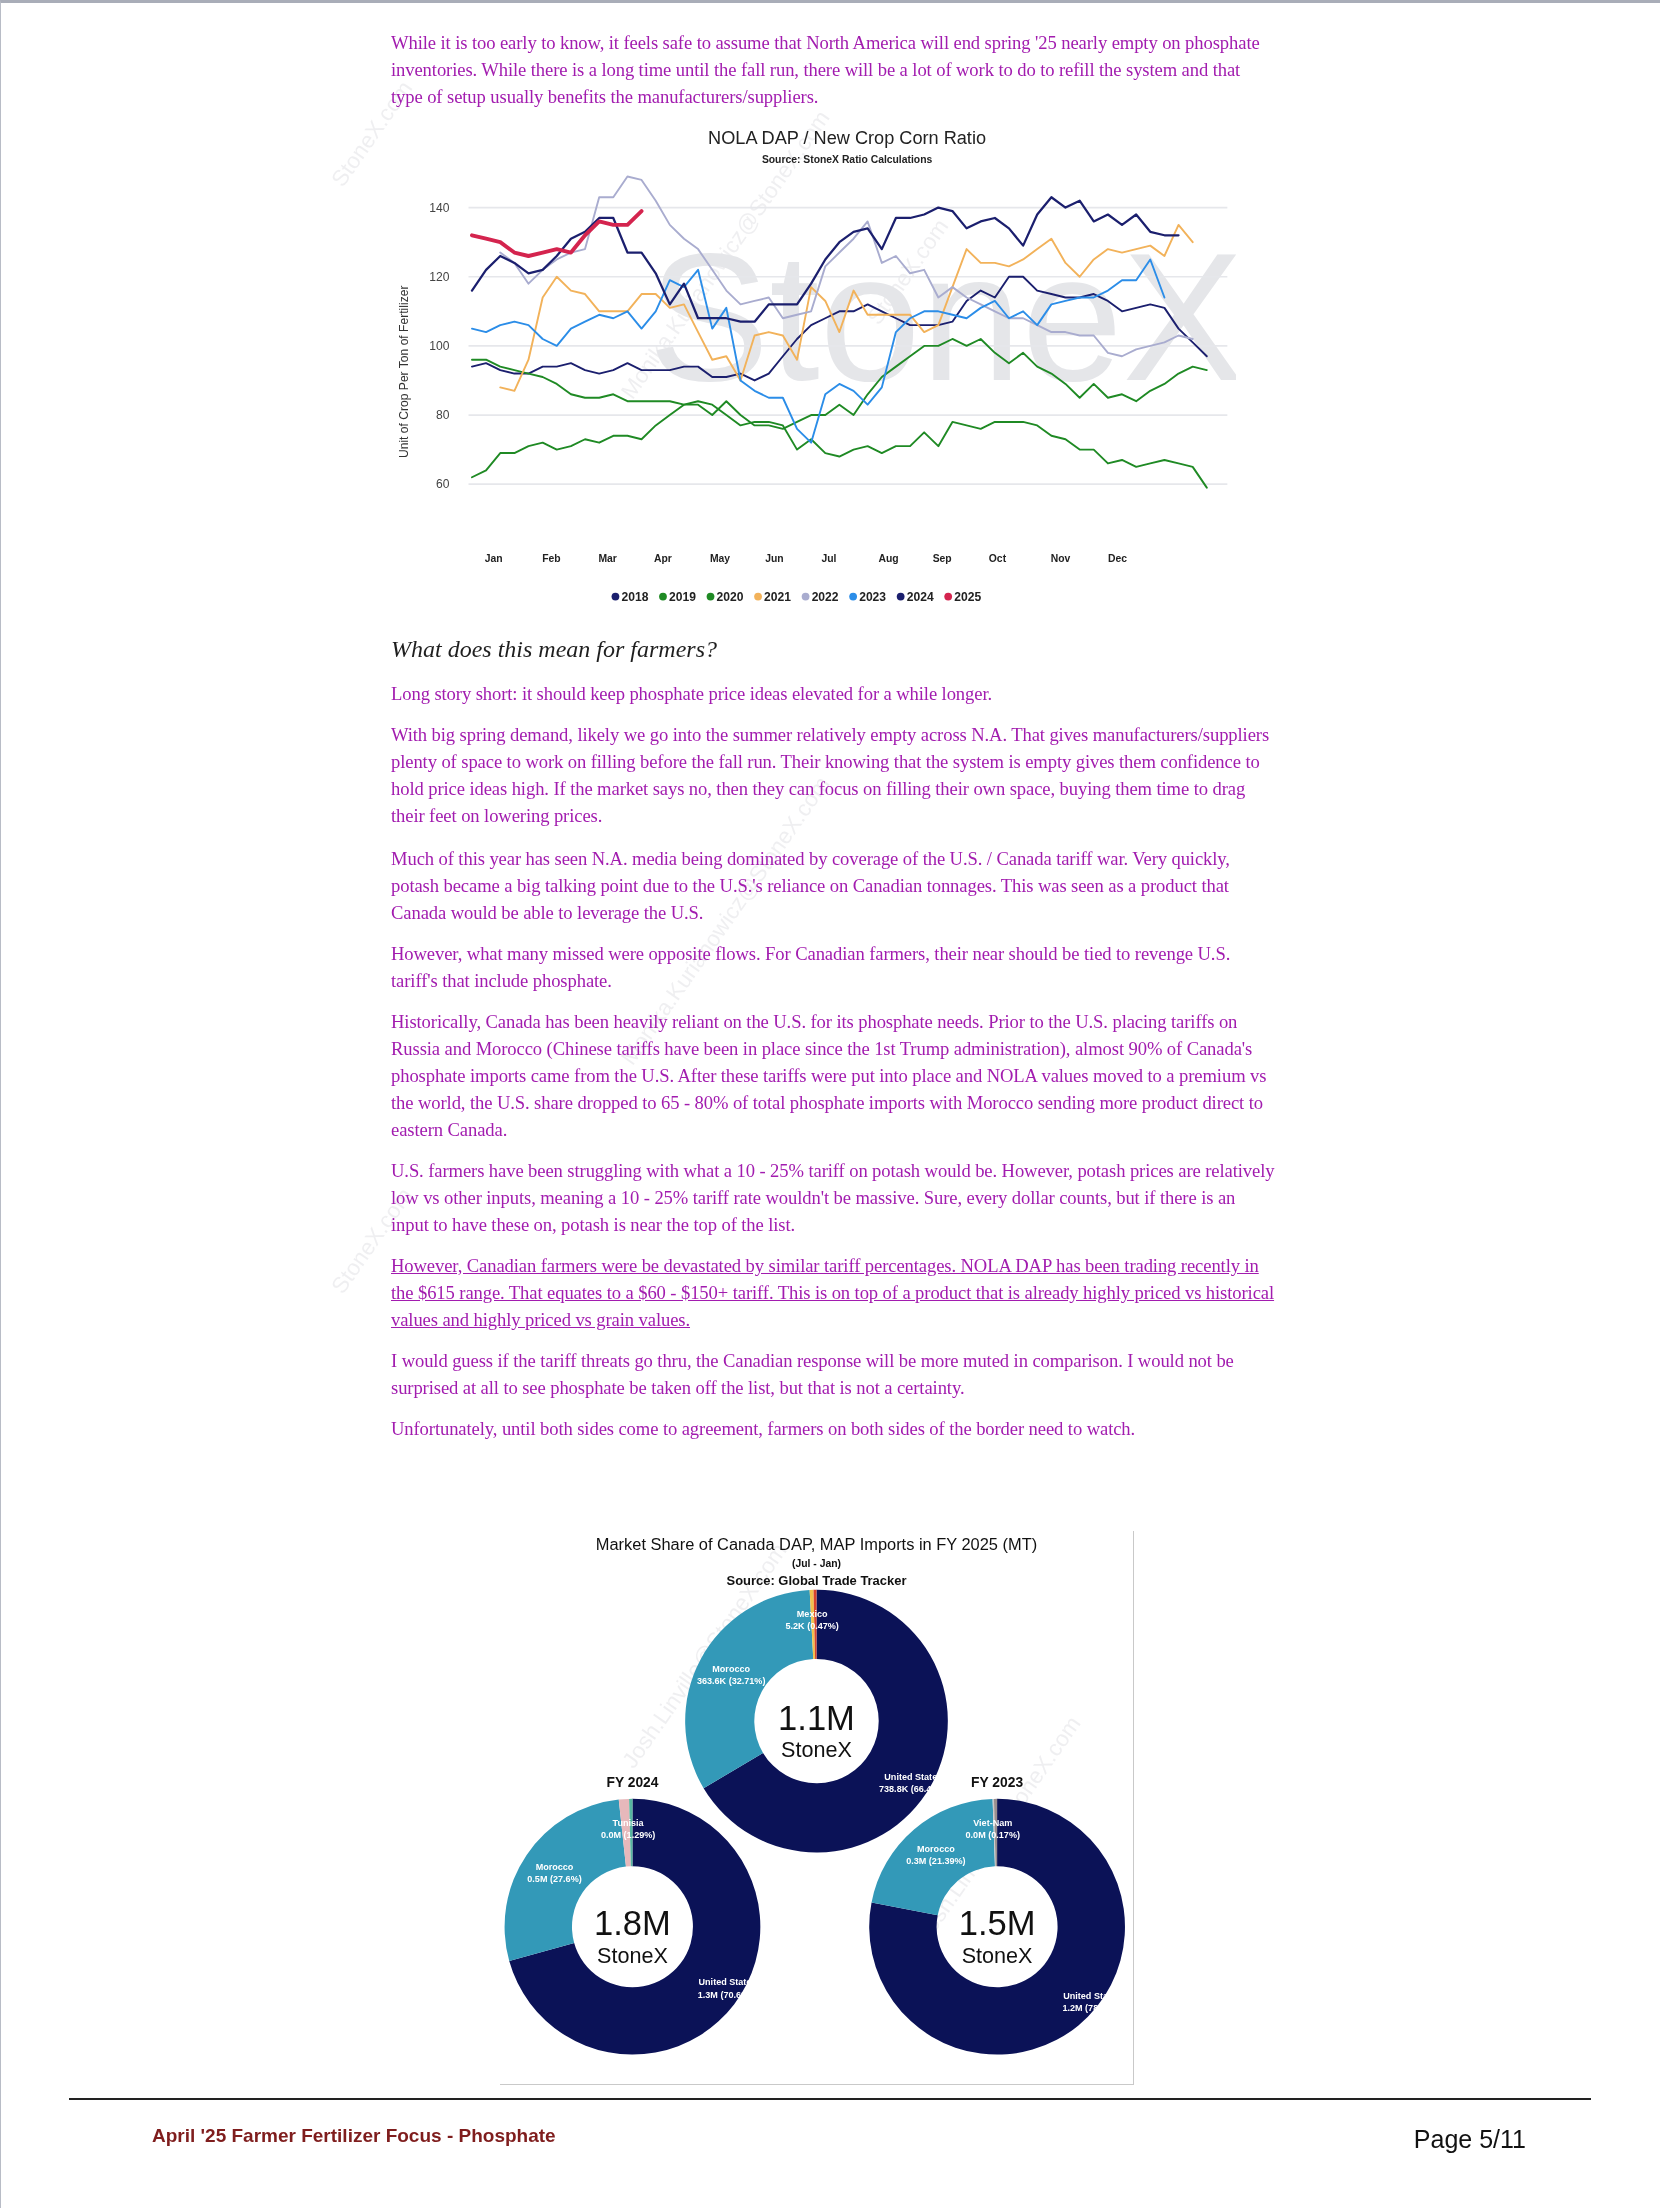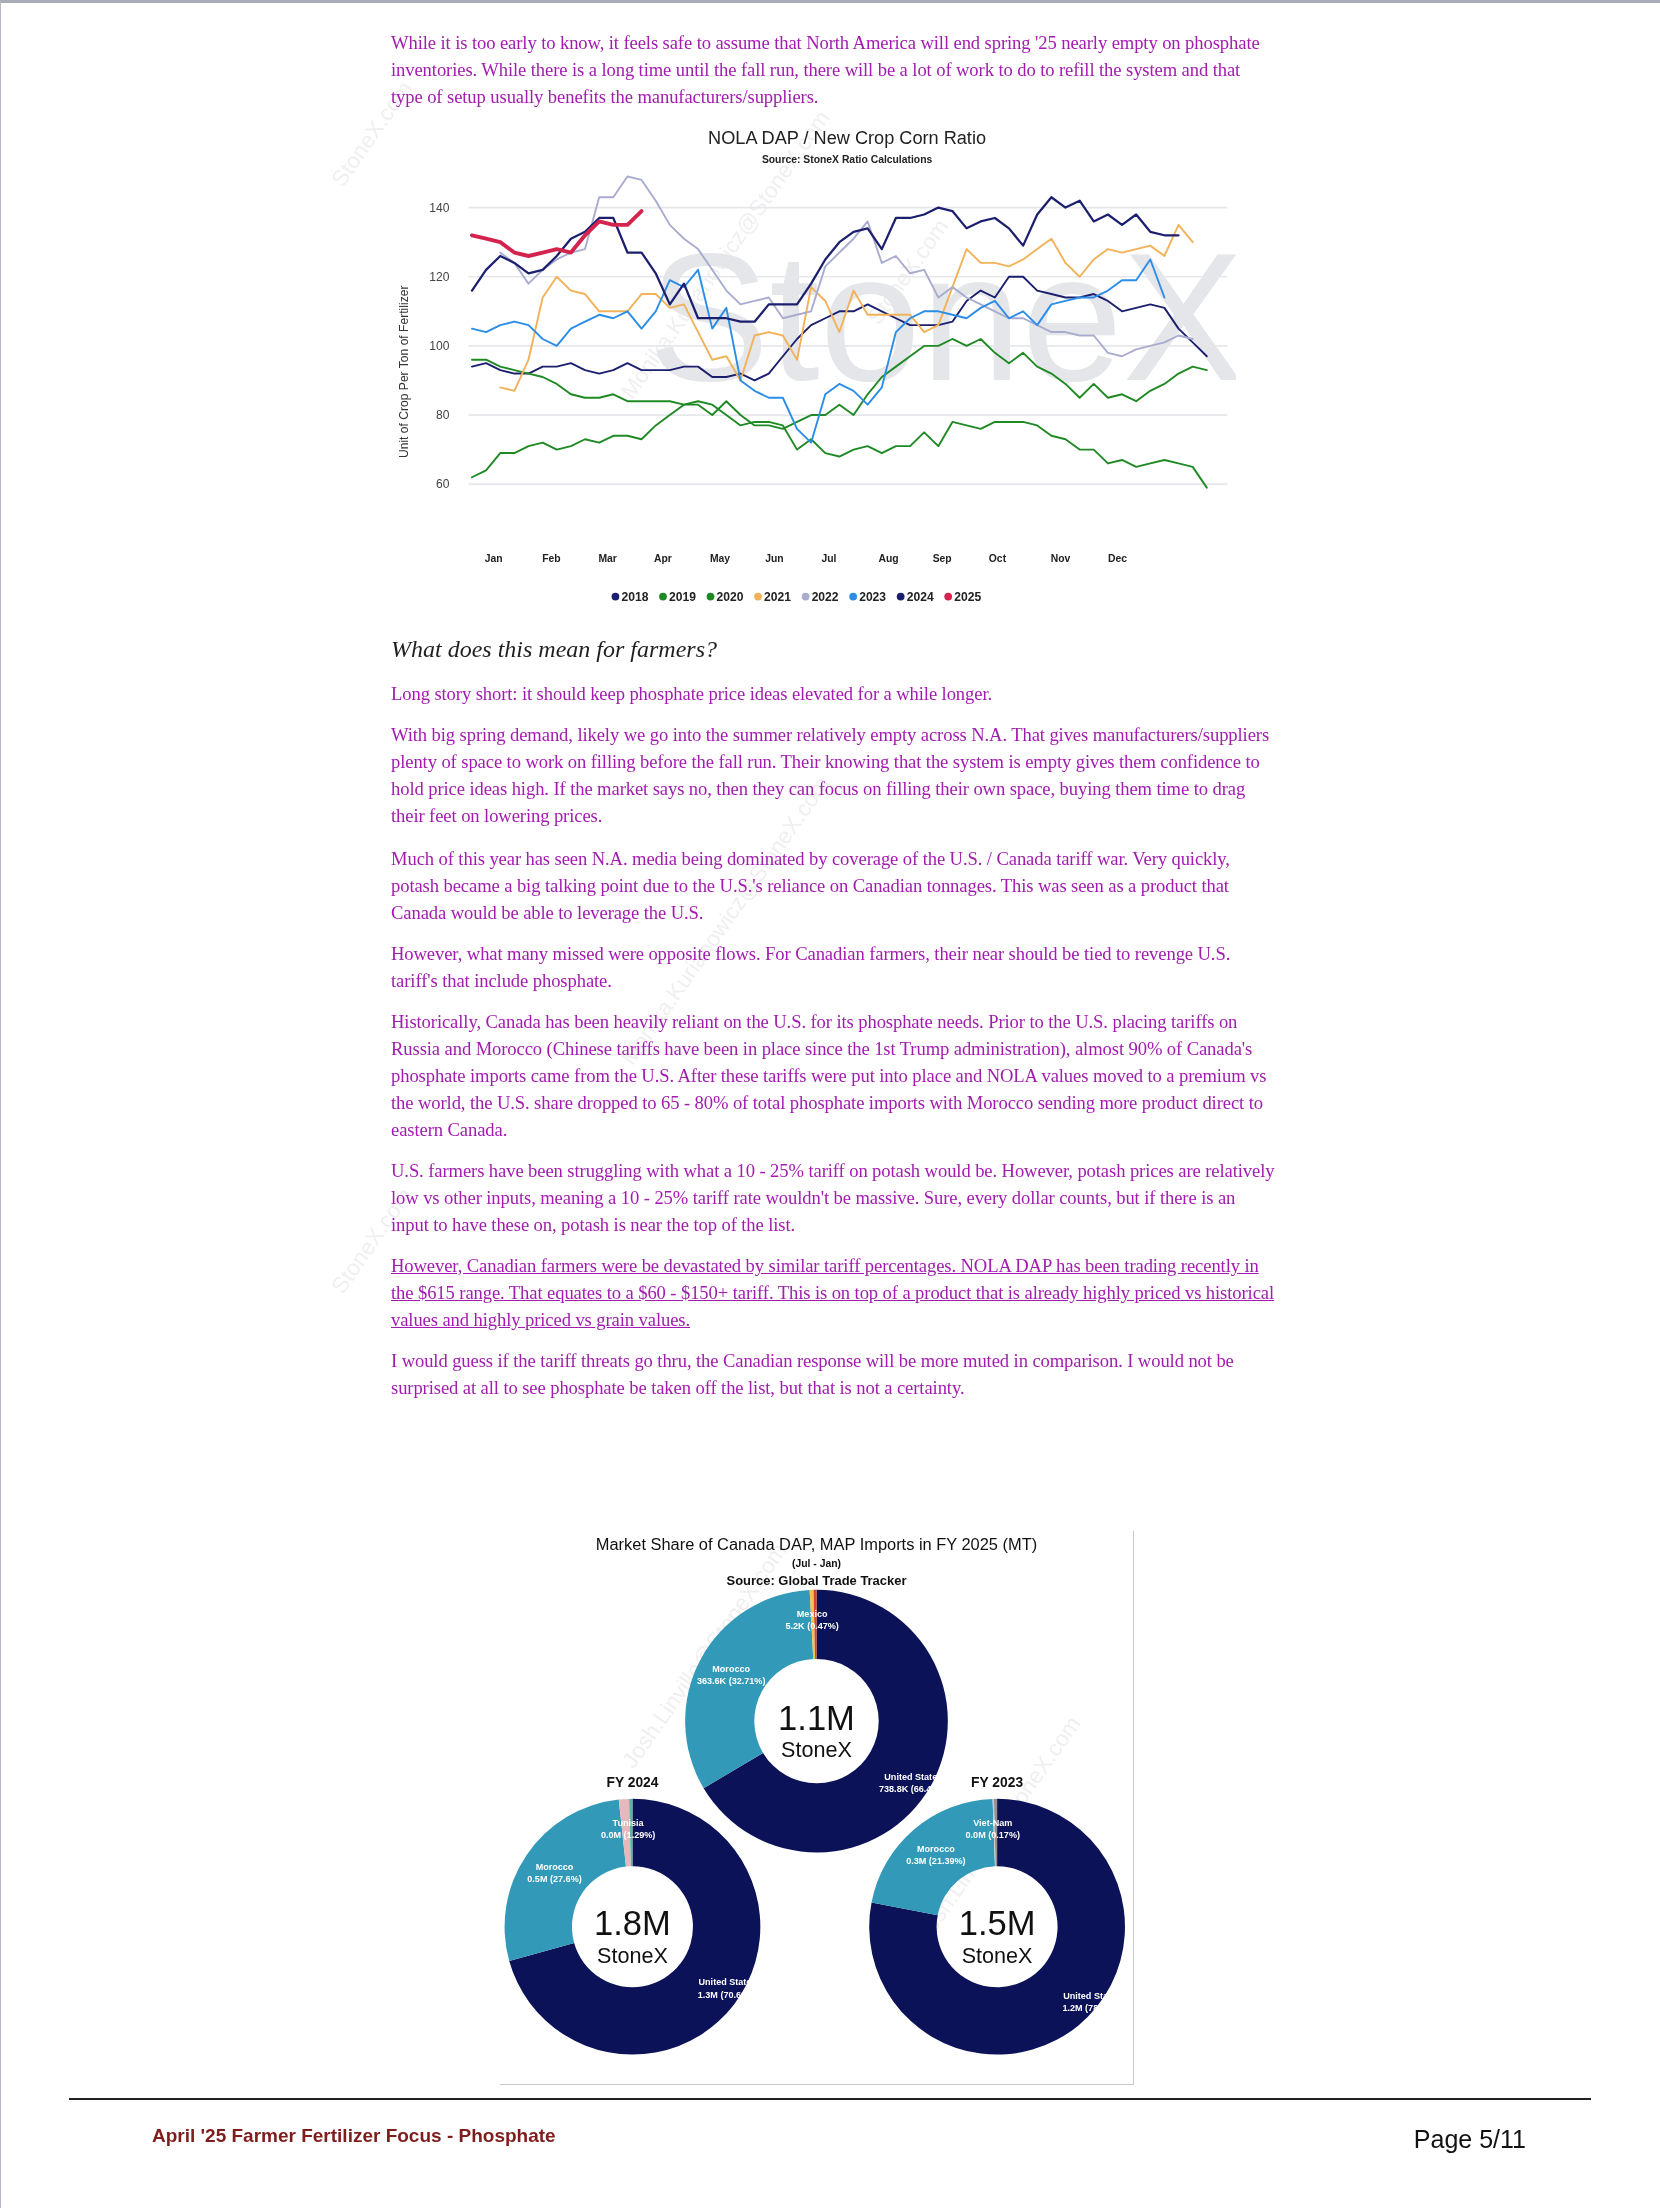--- a/index.html
+++ b/index.html
@@ -99,20 +99,21 @@
 <div class="col" style="top:636px;">
   <div class="centered-italic">What does this mean for farmers?</div>
   <p class="body" style="margin-top:17.3px;">Long story short: it should keep phosphate price ideas elevated for a while longer.</p>
   <p class="body" style="margin-top:14px;">With big spring demand, likely we go into the summer relatively empty across N.A.  That gives manufacturers/suppliers plenty of space to work on filling before the fall run.  Their knowing that the system is empty gives them confidence to hold price ideas high.  If the market says no, then they can focus on filling their own space, buying them time to drag their feet on lowering prices.</p>
   <p class="body" style="margin-top:15.6px;">Much of this year has seen N.A. media being dominated by coverage of the U.S. / Canada tariff war.  Very quickly, potash became a big talking point due to the U.S.'s reliance on Canadian tonnages.  This was seen as a product that Canada would be able to leverage the U.S.</p>
   <p class="body" style="margin-top:14px;">However, what many missed were opposite flows.  For Canadian farmers, their near should be tied to revenge U.S. tariff's that include phosphate.</p>
   <p class="body" style="margin-top:14px;">Historically, Canada has been heavily reliant on the U.S. for its phosphate needs.  Prior to the U.S. placing tariffs on Russia and Morocco (Chinese tariffs have been in place since the 1st Trump administration), almost 90% of Canada's phosphate imports came from the U.S.  After these tariffs were put into place and NOLA values moved to a premium vs the world, the U.S. share dropped to 65 - 80% of total phosphate imports with Morocco sending more product direct to eastern Canada.</p>
   <p class="body" style="margin-top:14px;">U.S. farmers have been struggling with what a 10 - 25% tariff on potash would be.  However, potash prices are relatively low vs other inputs, meaning a 10 - 25% tariff rate wouldn't be massive.  Sure, every dollar counts, but if there is an input to have these on, potash is near the top of the list.</p>
   <p class="body" style="margin-top:14px;text-decoration:underline;">However, Canadian farmers were be devastated by similar tariff percentages.  NOLA DAP has been trading recently in the $615 range.  That equates to a $60 - $150+ tariff.  This is on top of a product that is already highly priced vs historical values and highly priced vs grain values.</p>
   <p class="body" style="margin-top:14px;">I would guess if the tariff threats go thru, the Canadian response will be more muted in comparison.  I would not be surprised at all to see phosphate be taken off the list, but that is not a certainty.</p>
+  <p class="body" style="margin-top:14px;">Unfortunately, until both sides come to agreement, farmers on both sides of the border need to watch.</p>
 </div>
 
 <div class="donut-box">
   <svg id="donut-chart" width="633" height="553" viewBox="0 0 732 640">
     <text x="366" y="22" text-anchor="middle" font-size="19" fill="#111">Market Share of Canada DAP, MAP Imports in FY 2025 (MT)</text>
     <text x="366" y="42" text-anchor="middle" font-size="12" font-weight="bold" fill="#111">(Jul - Jan)</text>
     <text x="366" y="63" text-anchor="middle" font-size="15" font-weight="bold" fill="#111">Source: Global Trade Tracker</text>
     <g id="donuts">
         <g>
           <path d="M366,68 A152,152 0 1 1 235.36208771006312,297.70286913960615 L304.11888365213514,256.80662222402395 A72,72 0 1 0 366,148 Z" fill="#0b1257"></path>

